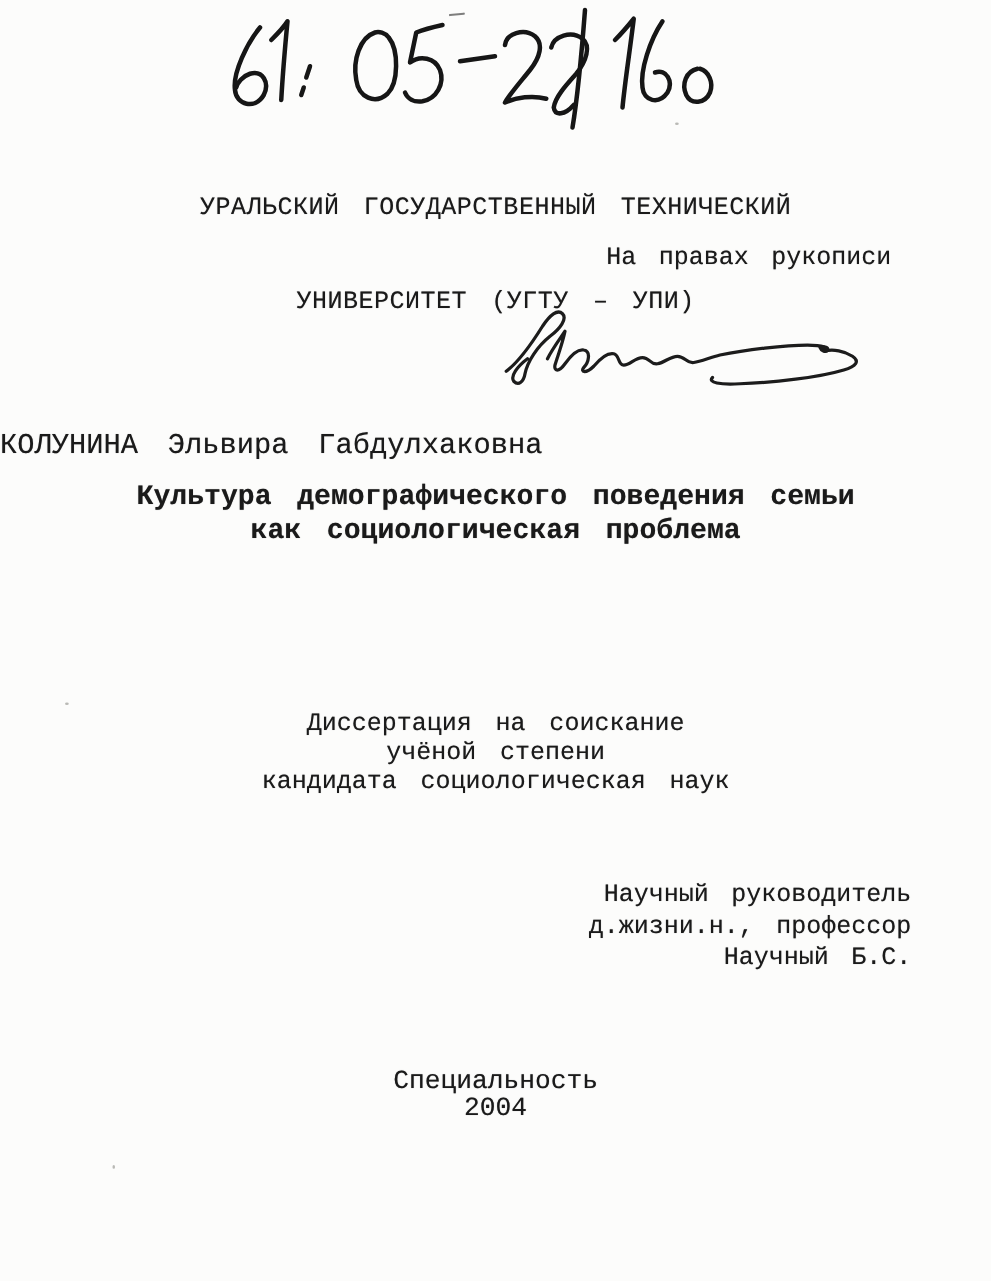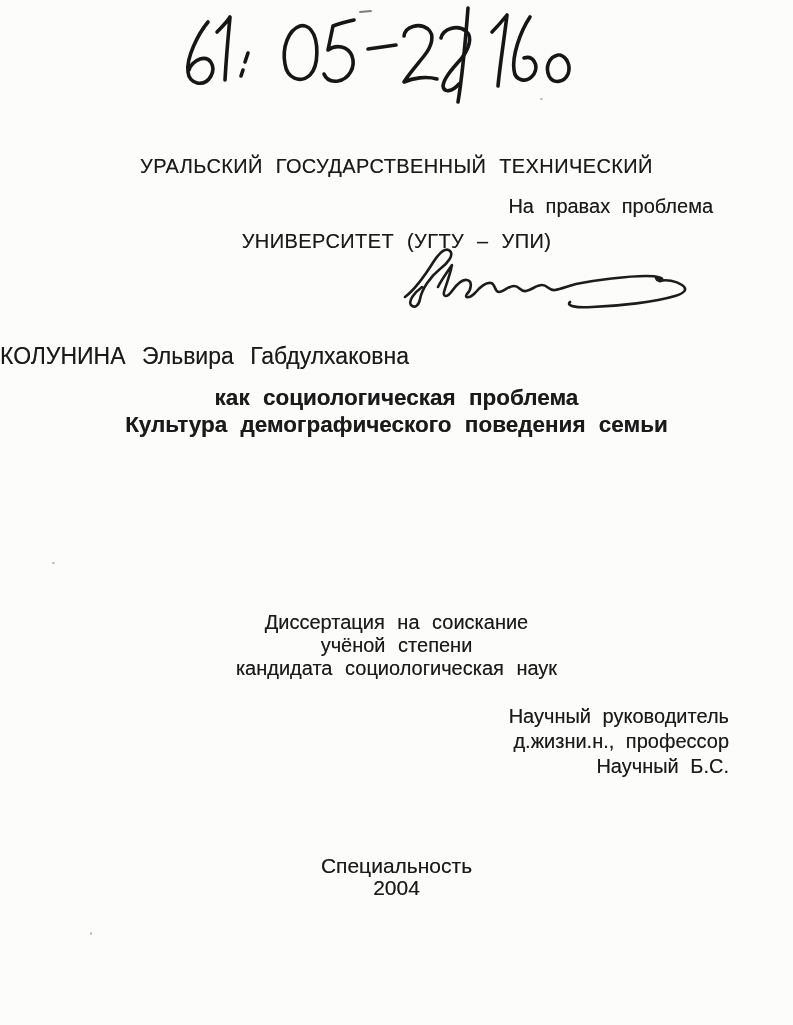--- a/index.html
+++ b/index.html
@@ -1,21 +1,21 @@
 <!DOCTYPE html>
 <html><head>
 <meta charset="utf-8">
 <style>
   html,body { margin:0; padding:0; background:#e8e8e8; }
   .page {
     position:relative;
     width:793px; height:1025px;
     margin:0 auto;
     background:#fcfcfb;
-    font-family:Liberation Sans, sans-serif;
+    font-family:Liberation Mono, monospace;
     color:#1a1a1a;
     overflow:hidden;
   }
   .txt { text-shadow:0 0 0.6px rgba(25,25,25,0.55); white-space:pre-wrap; }
   .stamp-svg { position:absolute; top:0; left:0; }
   .signature-svg { position:absolute; top:235px; left:380px; }
   .university {
     position:absolute; top:104px; left:0; width:100%;
     text-align:center; font-size:20px; line-height:25px;
     word-spacing:7px; letter-spacing:0.4px;
@@ -32,21 +32,21 @@
     position:absolute; top:384px; left:0; width:100%;
     text-align:center; font-size:22.5px; font-weight:bold;
     line-height:27px; word-spacing:7px;
   }
   .specialty {
     position:absolute; top:483px; left:0; width:100%;
     text-align:center; font-size:20px; word-spacing:4px;
   }
   .degree {
     position:absolute; top:568px; left:0; width:100%;
-    text-align:center; font-size:20px; line-height:23px; word-spacing:7px;margin-top:43px;
+    text-align:center; font-size:20px; line-height:23px; word-spacing:7px;
   }
   .supervisor {
     position:absolute; top:704px; right:64px;
     text-align:right; font-size:20px; line-height:25px; word-spacing:6px;
   }
   .imprint {
     position:absolute; top:855px; left:0; width:100%;
     text-align:center; font-size:21px; line-height:22px;
   }
   .speck { position:absolute; background:#b9b9b5; border-radius:50%; }
@@ -86,35 +86,35 @@
 
       <path d="M 360 12 L 371 11" stroke-width="1.8" opacity="0.55"></path>
     </g>
   </svg>
 
   <div class="university txt">
     <div>УРАЛЬСКИЙ ГОСУДАРСТВЕННЫЙ ТЕХНИЧЕСКИЙ</div>
     <div>УНИВЕРСИТЕТ (УГТУ – УПИ)</div>
   </div>
 
-  <div class="manuscript-note txt">На правах проблема</div>
+  <div class="manuscript-note txt">На правах рукописи</div>
 
   <svg class="signature-svg" role="img" width="330" height="90" viewBox="0 0 330 90" aria-label="рукописная подпись автора">
     <g fill="none" stroke="#1c1c1c" stroke-width="2.6" stroke-linecap="round" stroke-linejoin="round">
       <path d="M 25 62 C 33 56, 44 42, 54 26 C 60 17, 66 12, 70 16 C 74 20, 68 28, 60 34 C 50 42, 42 54, 40 64 C 39 70, 35 74, 31 70 C 28 66, 34 58, 42 52"></path>
       <path d="M 58 52 C 62 44, 68 36, 72 30 C 70 40, 66 50, 64 57 C 63 62, 67 63, 72 56 C 77 49, 82 44, 87 45 C 93 46, 91 55, 87 59 C 84 63, 89 64, 95 58 C 100 52, 106 47, 111 48 C 116 49, 114 57, 119 57 C 124 57, 128 51, 134 51 C 140 51, 140 57, 146 56 C 152 55, 156 50, 162 50 C 168 50, 169 56, 175 55 C 181 54, 188 51, 196 49 C 216 45, 248 41, 266 41 C 278 41, 284 43, 280 46 C 286 44, 296 46, 302 50 C 308 54, 305 58, 295 61 C 275 67, 240 71, 212 72 C 196 73, 186 71, 190 67"></path>
       <path d="M 276 43 C 280 42, 283 43, 282 45 C 281 47, 277 46, 276 43 Z" fill="#1c1c1c"></path>
     </g>
   </svg>
 
   <div class="author-name txt">КОЛУНИНА Эльвира Габдулхаковна</div>
 
   <div class="diss-title">
+    <div class="txt">Культура демографического поведения семьи</div>
     <div class="txt">как социологическая проблема</div>
-    <div class="txt">Культура демографического поведения семьи</div>
   </div>
 
 
   <div class="degree">
     <div class="txt">Диссертация на соискание</div>
     <div class="txt">учёной степени</div>
     <div class="txt">кандидата социологическая наук</div>
   </div>
 
   <div class="supervisor">

